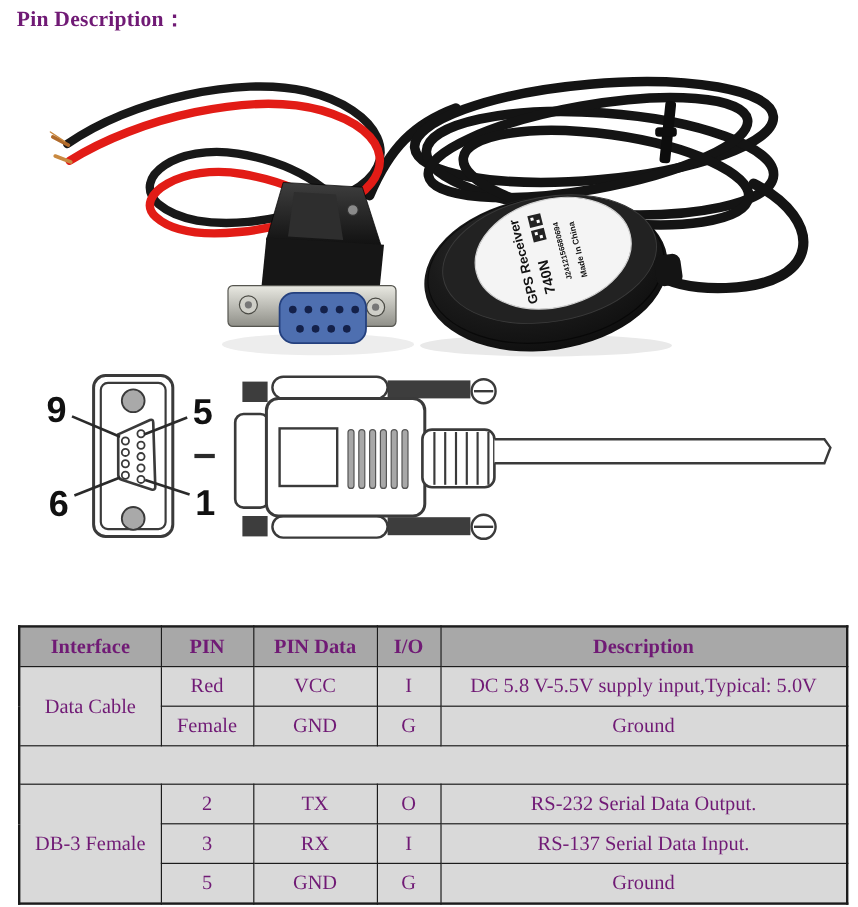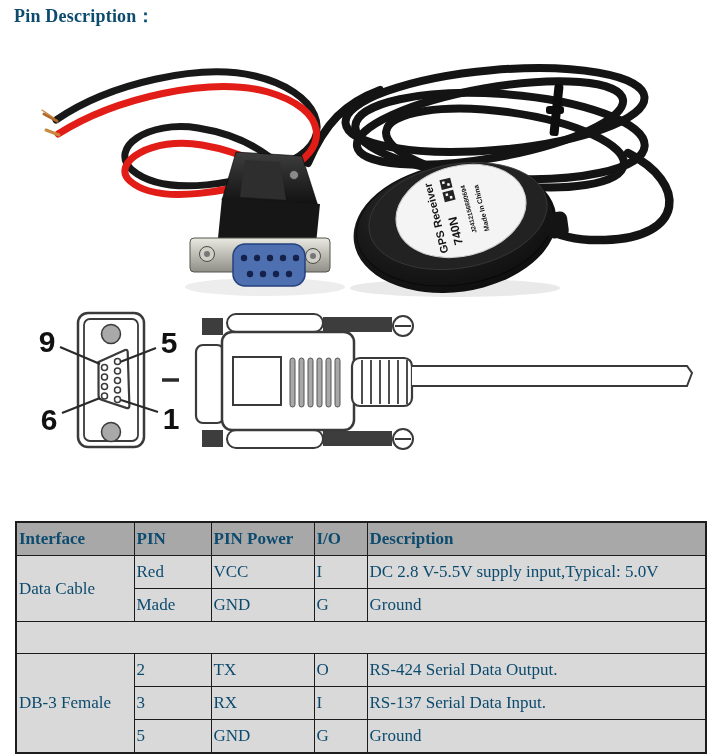--- a/index.html
+++ b/index.html
@@ -1,22 +1,22 @@
 <!DOCTYPE html>
 <html><head>
 <meta charset="utf-8">
 <style>
   html,body{margin:0;padding:0;background:#fff;}
   .page{position:relative;width:713px;height:756px;background:#fff;overflow:hidden;
-        font-family:"Liberation Serif",serif;color:#0c4a6e;}
+        font-family:"Liberation Serif",serif;color:#701a75;}
   .title{position:absolute;left:14px;top:4px;font-size:18px;font-weight:bold;letter-spacing:.2px;}
   .photo-svg{position:absolute;left:40px;top:48px;}
   .diagram-svg{position:absolute;left:0px;top:300px;}
   table.pins{position:absolute;left:15px;top:521px;width:690px;border-collapse:collapse;
-             table-layout:fixed;font-size:17px;text-align:left;border:2px solid #1c1c1c;}
+             table-layout:fixed;font-size:17px;text-align:center;border:2px solid #1c1c1c;}
   table.pins th{background:#a8a8a8;border:1.6px solid #1c1c1c;height:32px;font-weight:bold;padding:0 2px;}
   table.pins td{background:#d9d9d9;border:1.6px solid #1c1c1c;height:32px;padding:0 2px;}
   table.pins tr.sep td{height:31px;}
   .num-label{font-family:"Liberation Sans",sans-serif;font-weight:bold;font-size:30px;fill:#111;}
   .puck-txt{font-family:"Liberation Sans",sans-serif;fill:#111;}
 </style>
 </head>
 <body>
 
 <div class="page">
@@ -184,48 +184,48 @@
       <col style="width:118px">
         <col style="width:77px">
         <col style="width:103px">
         <col style="width:53px">
         <col style="width:339px">
     </colgroup>
     <thead>
       <tr>
         <th>Interface</th>
         <th>PIN</th>
-        <th>PIN Power</th>
+        <th>PIN Data</th>
         <th>I/O</th>
         <th>Description</th>
       </tr>
     </thead>
     <tbody>
       <tr>
         <td rowspan="2">Data Cable</td>
         <td>Red</td>
         <td>VCC</td>
         <td>I</td>
-        <td>DC 2.8 V-5.5V supply input,Typical: 5.0V</td>
-      </tr>
-      <tr>
-        <td>Made</td>
+        <td>DC 5.8 V-5.5V supply input,Typical: 5.0V</td>
+      </tr>
+      <tr>
+        <td>Female</td>
         <td>GND</td>
         <td>G</td>
         <td>Ground</td>
       </tr>
       <tr class="sep">
         <td colspan="5"></td>
       </tr>
       <tr>
         <td rowspan="3">DB-3 Female</td>
         <td>2</td>
         <td>TX</td>
         <td>O</td>
-        <td>RS-424 Serial Data Output.</td>
+        <td>RS-232 Serial Data Output.</td>
       </tr>
       <tr>
         <td>3</td>
         <td>RX</td>
         <td>I</td>
         <td>RS-137 Serial Data Input.</td>
       </tr>
       <tr>
         <td>5</td>
         <td>GND</td>

